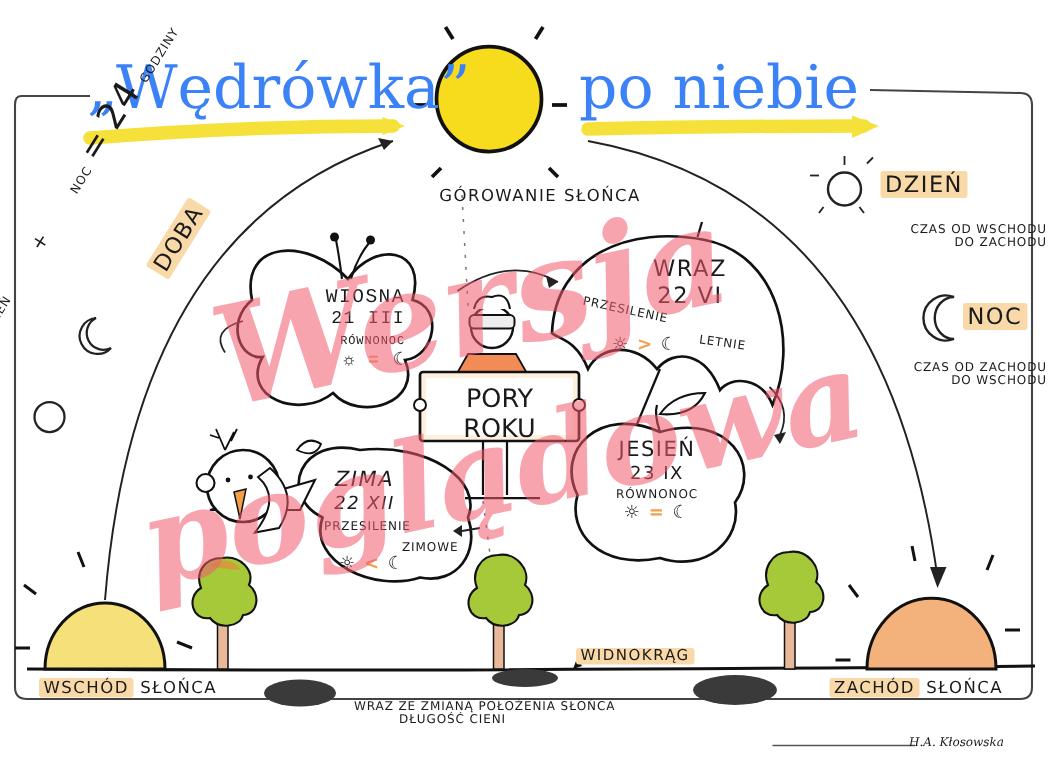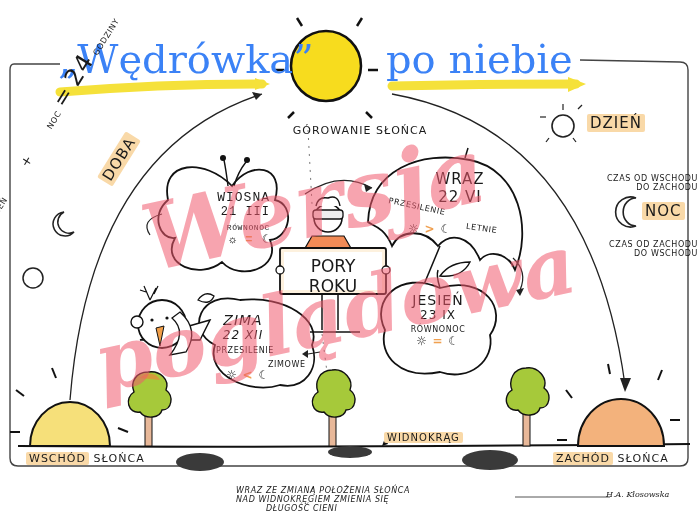--- a/index.html
+++ b/index.html
@@ -134,21 +134,21 @@
 </svg>
 
 <div class="abs title" style="left:58px; top:36px;">„Wędrówka”</div>
 <div class="abs title" style="left:386px; top:36px;text-align:center;">po niebie</div>
 
 <div class="abs hand" style="left:280px; top:124px; font-size:11px; text-align:center; width:160px;">
   <div>GÓROWANIE SŁOŃCA</div>
 </div>
 
 <div class="abs hand hl" style="left:587px; top:114px; font-size:15px;">DZIEŃ</div>
-<div class="abs hand small" style="left:598px; top:148px; text-align:right; width:100px;margin-top:26px;">
+<div class="abs hand small" style="left:598px; top:148px; text-align:right; width:100px;">
   <div>CZAS OD WSCHODU</div>
   <div>DO ZACHODU</div>
 </div>
 <div class="abs hand hl" style="left:642px; top:202px; font-size:15px;">NOC</div>
 <div class="abs hand small" style="left:598px; top:240px; text-align:right; width:100px;">
   <div>CZAS OD ZACHODU</div>
   <div>DO WSCHODU</div>
 </div>
 
 <div class="abs hand" style="left:-14px; top:205px; transform: rotate(-58deg); transform-origin: left center; white-space:nowrap; font-size:13px;">
@@ -193,21 +193,20 @@
 
 <div class="abs hand" style="left:284px; top:256px; width:98px; text-align:center; font-size:17px; letter-spacing:0;">PORY ROKU</div>
 
 <div class="abs hand" style="left:26px; top:452px; font-size:11px;">
   <span class="hl">WSCHÓD</span> <span>SŁOŃCA</span>
 </div>
 <div class="abs hand" style="left:553px; top:452px; font-size:11px;">
   <span class="hl">ZACHÓD</span> <span>SŁOŃCA</span>
 </div>
 <div class="abs hand hl" style="left:384px; top:432px; font-size:10px;">WIDNOKRĄG</div>
-<div class="abs hand small" style="left:236px; top:486px; width:200px;font-style:italic;">
+<div class="abs hand small" style="left:236px; top:466px; width:200px;">
   <div>WRAZ ZE ZMIANĄ POŁOŻENIA SŁOŃCA</div>
-  <div>NAD WIDNOKRĘGIEM ZMIENIA SIĘ</div>
   <div style="padding-left:30px;">DŁUGOŚĆ CIENI</div>
 </div>
 <div class="abs" style="left:606px; top:490px; font-size:8px; font-family:'DejaVu Serif', serif; font-style:italic;">H.A. Kłosowska</div>
 
 <div class="abs watermark" style="left:140px; top:150px; font-size:92px; transform: rotate(-12deg);">Wersja</div>
 <div class="abs watermark" style="left:90px; top:265px; font-size:82px; transform: rotate(-12deg);">poglądowa</div>
 
 </body></html>

